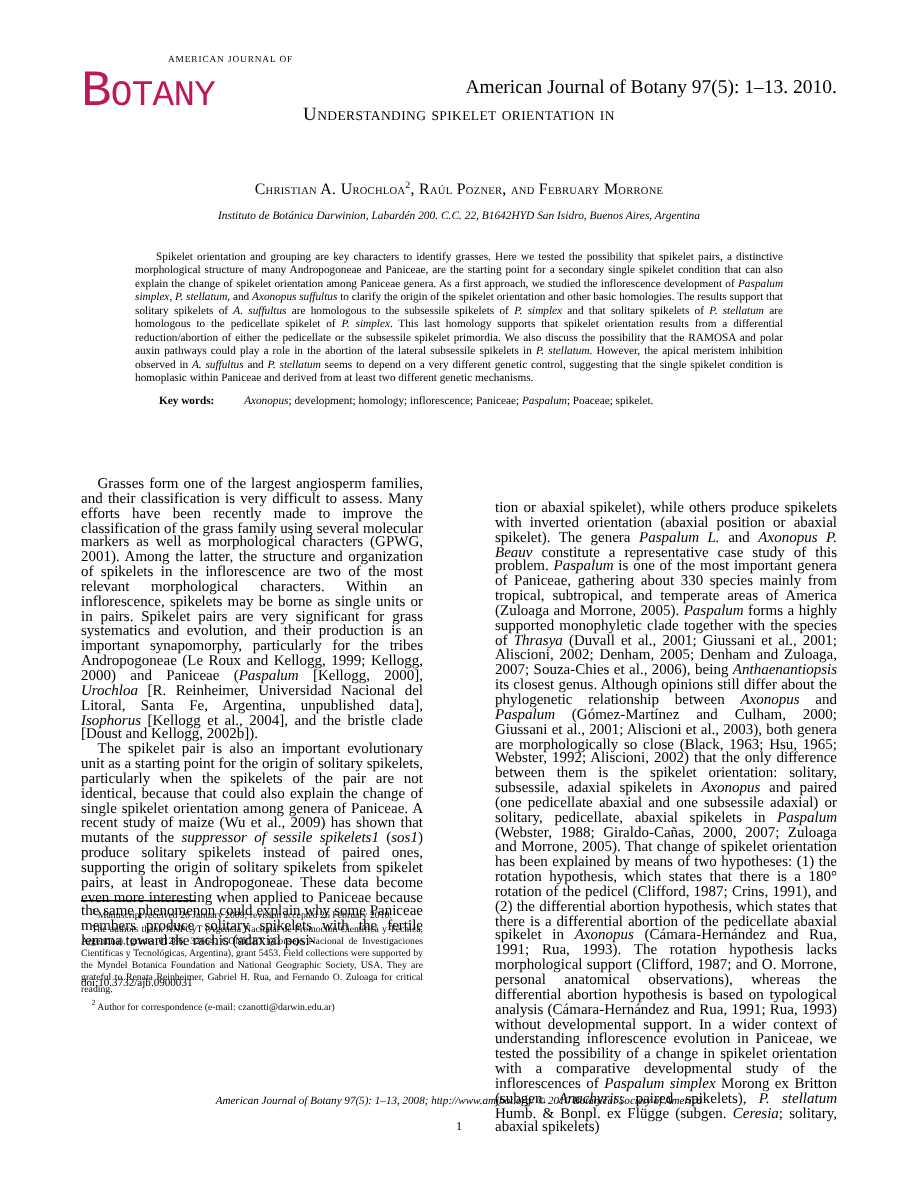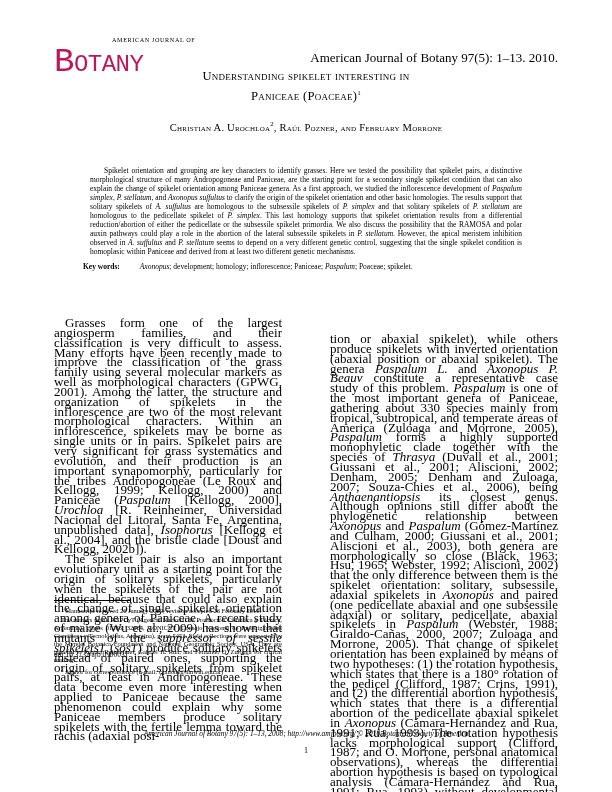--- a/index.html
+++ b/index.html
@@ -107,40 +107,40 @@
     left: 90px;
     top: 166px;
     width: 432px;
     font-size: 7.5px;
     line-height: 9px;
     text-align: justify;
     text-indent: 14px;
   }
   .keywords {
     position: absolute;
-    left: 83px;
+    left: 106px;
     top: 262px;
     width: 432px;
     font-size: 7.5px;
     line-height: 9.6px;
     text-align: left;
   }
   .keywords .kw-label {
     font-weight: bold;
   }
   .keywords .kw-body {
     margin-left: 18px;
   }
 
   
   .col {
     position: absolute;
     top: 318px;
     width: 228px;
-    font-size: 13px;
+    font-size: 10px;
     line-height: 9.85px;
     text-align: justify;
   }
   .col-left { left: 54px; }
   .col-right { left: 330px; }
   .col p {
     margin: 0;
     text-indent: 11px;
   }
   .col p.noindent { text-indent: 0; margin-top: 16px; }
@@ -200,26 +200,26 @@
 
   <div class="masthead">
     <div class="logo-block">
       <div class="logo-ajb">AMERICAN JOURNAL OF</div>
       <div class="logo-botany sc">Botany</div>
     </div>
     <div class="journal-ref">American Journal of Botany 97(5): 1–13. 2010.</div>
   </div>
 
   <div class="title-block">
-    <div class="title-line sc">Understanding spikelet interesting in</div>
-    <div class="title-line"><span class="sc">Paniceae (Poaceae)</span><sup>1</sup></div>
+    <div class="title-line sc">Understanding spikelet orientation in</div>
   </div>
 
   <div class="authors"><span>Christian A. Urochloa</span><sup>2</sup><span>, Raúl Pozner, and February Morrone</span></div>
 
+  <div class="affiliation">Instituto de Botánica Darwinion, Labardén 200. C.C. 22, B1642HYD San Isidro, Buenos Aires, Argentina</div>
 
   <div class="abstract">Spikelet orientation and grouping are key characters to identify grasses. Here we tested the possibility that spikelet pairs, a distinctive morphological structure of many Andropogoneae and Paniceae, are the starting point for a secondary single spikelet condition that can also explain the change of spikelet orientation among Paniceae genera. As a first approach, we studied the inflorescence development of <i>Paspalum simplex</i>, <i>P. stellatum</i>, and <i>Axonopus suffultus</i> to clarify the origin of the spikelet orientation and other basic homologies. The results support that solitary spikelets of <i>A. suffultus</i> are homologous to the subsessile spikelets of <i>P. simplex</i> and that solitary spikelets of <i>P. stellatum</i> are homologous to the pedicellate spikelet of <i>P. simplex</i>. This last homology supports that spikelet orientation results from a differential reduction/abortion of either the pedicellate or the subsessile spikelet primordia. We also discuss the possibility that the RAMOSA and polar auxin pathways could play a role in the abortion of the lateral subsessile spikelets in <i>P. stellatum</i>. However, the apical meristem inhibition observed in <i>A. suffultus</i> and <i>P. stellatum</i> seems to depend on a very different genetic control, suggesting that the single spikelet condition is homoplasic within Paniceae and derived from at least two different genetic mechanisms.</div>
 
   <div class="keywords">
     <span class="kw-label">Key words:</span>
     <span class="kw-body"><i>Axonopus</i>; development; homology; inflorescence; Paniceae; <i>Paspalum</i>; Poaceae; spikelet.</span>
   </div>
 
   <div class="col col-left">
     <p>Grasses form one of the largest angiosperm families, and their classification is very difficult to assess. Many efforts have been recently made to improve the classification of the grass family using several molecular markers as well as morphological characters (GPWG, 2001). Among the latter, the structure and organization of spikelets in the inflorescence are two of the most relevant morphological characters. Within an inflorescence, spikelets may be borne as single units or in pairs. Spikelet pairs are very significant for grass systematics and evolution, and their production is an important synapomorphy, particularly for the tribes Andropogoneae (Le Roux and Kellogg, 1999; Kellogg, 2000) and Paniceae (<i>Paspalum</i> [Kellogg, 2000], <i>Urochloa</i> [R. Reinheimer, Universidad Nacional del Litoral, Santa Fe, Argentina, unpublished data], <i>Isophorus</i> [Kellogg et al., 2004], and the bristle clade [Doust and Kellogg, 2002b]).</p>

